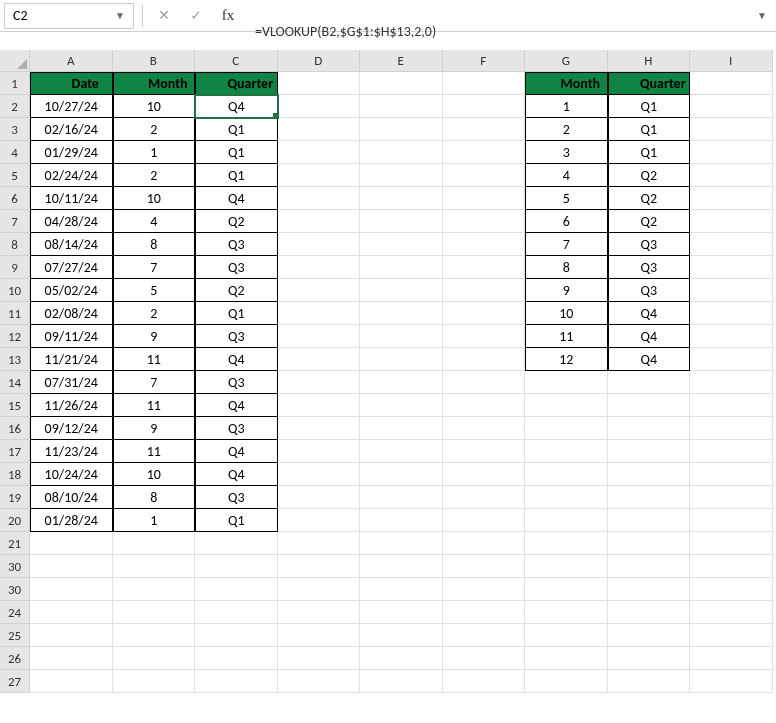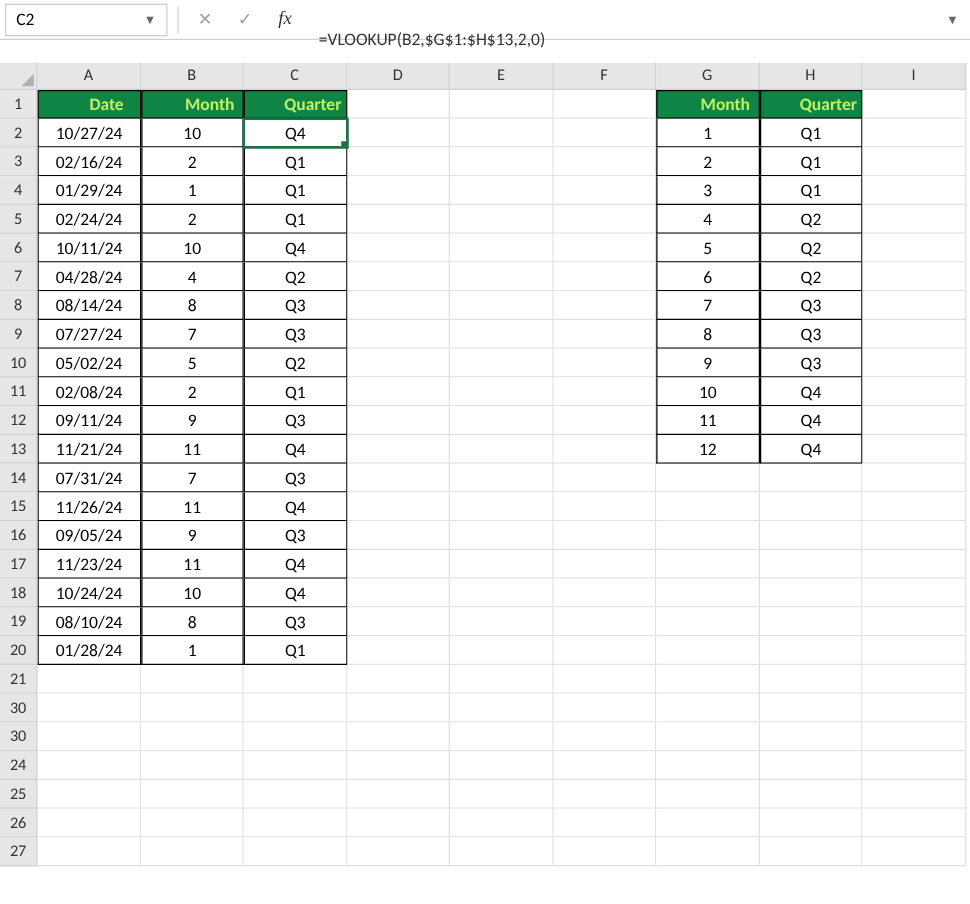--- a/index.html
+++ b/index.html
@@ -54,21 +54,20 @@
       width: 26px;
       height: 26px;
       display: flex;
       align-items: center;
       justify-content: center;
       color: #a0a0a0;
       cursor: pointer;
       font-size: 14px;
     }
     .fb-btn.fx {
-      font-style: italic;
       font-family: 'Times New Roman', serif;
       color: #333;
       font-size: 15px;
     }
     .formula-input {
       flex: 1;
       height: 26px;
       border: none;
       padding: 0 8px;
       font-size: 14px;
@@ -170,21 +169,21 @@
       align-items: center;
       justify-content: center;
       font-size: 14px;
       color: #000;
       background: #ffffff;
       overflow: hidden;
       white-space: nowrap;
     }
     .cell.header-cell {
       background: #108444;
-      color: #bef264;
+      color: #000000;
       font-weight: bold;
       border: 1px solid #000;
       padding-left: 28px;
     }
     .cell.data-border {
       border: 1px solid #000;
       border-top: none;
     }
     .cell.data-border:first-child {
     }
@@ -428,21 +427,21 @@
           <div class="cell data-border">11</div>
           <div class="cell data-border">Q4</div>
           <div class="cell"></div>
           <div class="cell"></div>
           <div class="cell"></div>
           <div class="cell"></div>
           <div class="cell"></div>
           <div class="cell"></div>
         </div>
         <div class="grid-row">
-          <div class="cell data-border">09/05/24</div>
+          <div class="cell data-border">09/12/24</div>
           <div class="cell data-border">9</div>
           <div class="cell data-border">Q3</div>
           <div class="cell"></div>
           <div class="cell"></div>
           <div class="cell"></div>
           <div class="cell"></div>
           <div class="cell"></div>
           <div class="cell"></div>
         </div>
         <div class="grid-row">

